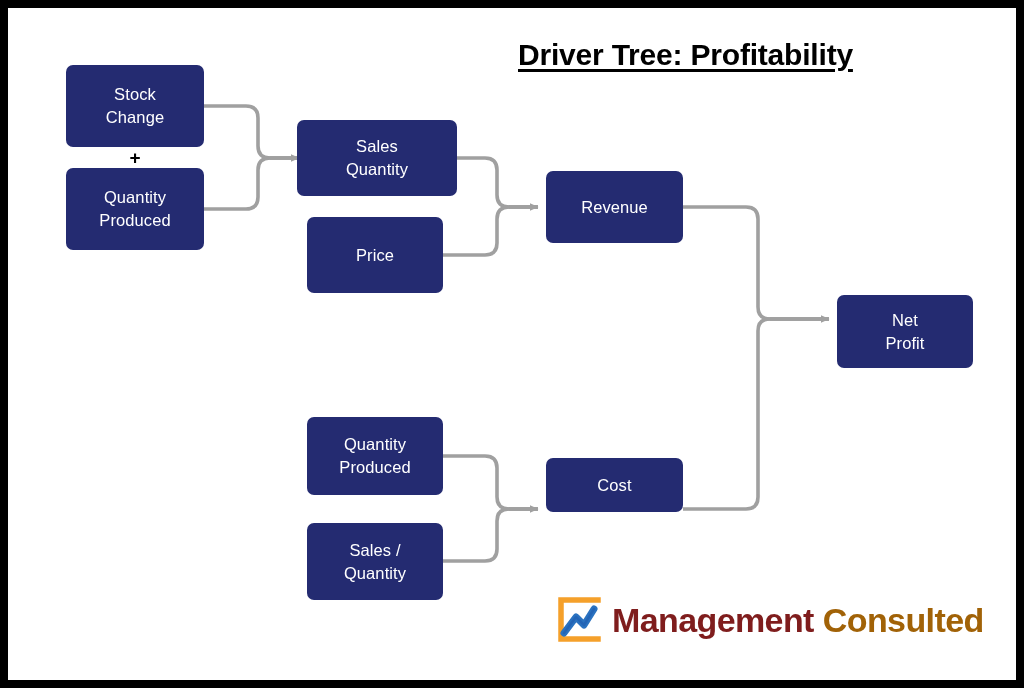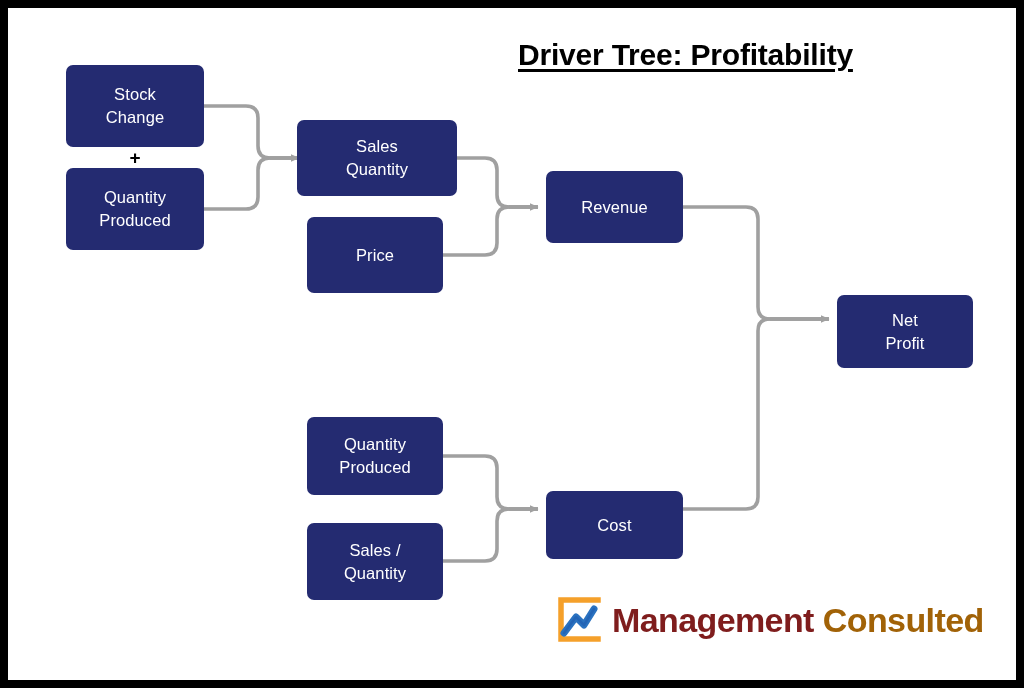--- a/index.html
+++ b/index.html
@@ -149,21 +149,21 @@
 
     <div class="node" style="left:829px; top:274px; width:136px; height:73px;margin-top:13px;">Net
 Profit</div>
 
     <div class="node" style="left:299px; top:409px; width:136px; height:78px;">Quantity
 Produced</div>
 
     <div class="node" style="left:299px; top:515px; width:136px; height:77px;">Sales /
 Quantity</div>
 
-    <div class="node" style="left:538px; top:483px; width:137px; height:68px;">Cost</div>
+    <div class="node" style="left:538px; top:450px; width:137px; height:54px;">Cost</div>
 
     <div id="logo" style="left:546px; top:589px;">
       <svg id="logo-mark" viewBox="0 0 48 45">
         <path d="M44,3 H7 V42 H44" fill="none" stroke="#f5a02a" stroke-width="5.5" stroke-linecap="square" stroke-linejoin="miter"></path>
         <path d="M10,36 L22,20 L30,28 L40,12" fill="none" stroke="#2a72c0" stroke-width="7" stroke-linecap="round" stroke-linejoin="round"></path>
         <path d="M10,36 L22,20 L30,28 L40,12" fill="none" stroke="#1a54a8" stroke-width="2.5" stroke-linecap="round" stroke-linejoin="round" opacity="0.45"></path>
       </svg>
       <div id="logo-text">
         <span id="logo-word-1">Management</span><span style="display:inline-block;width:9px;"></span><span id="logo-word-2">Consulted</span>
       </div>

